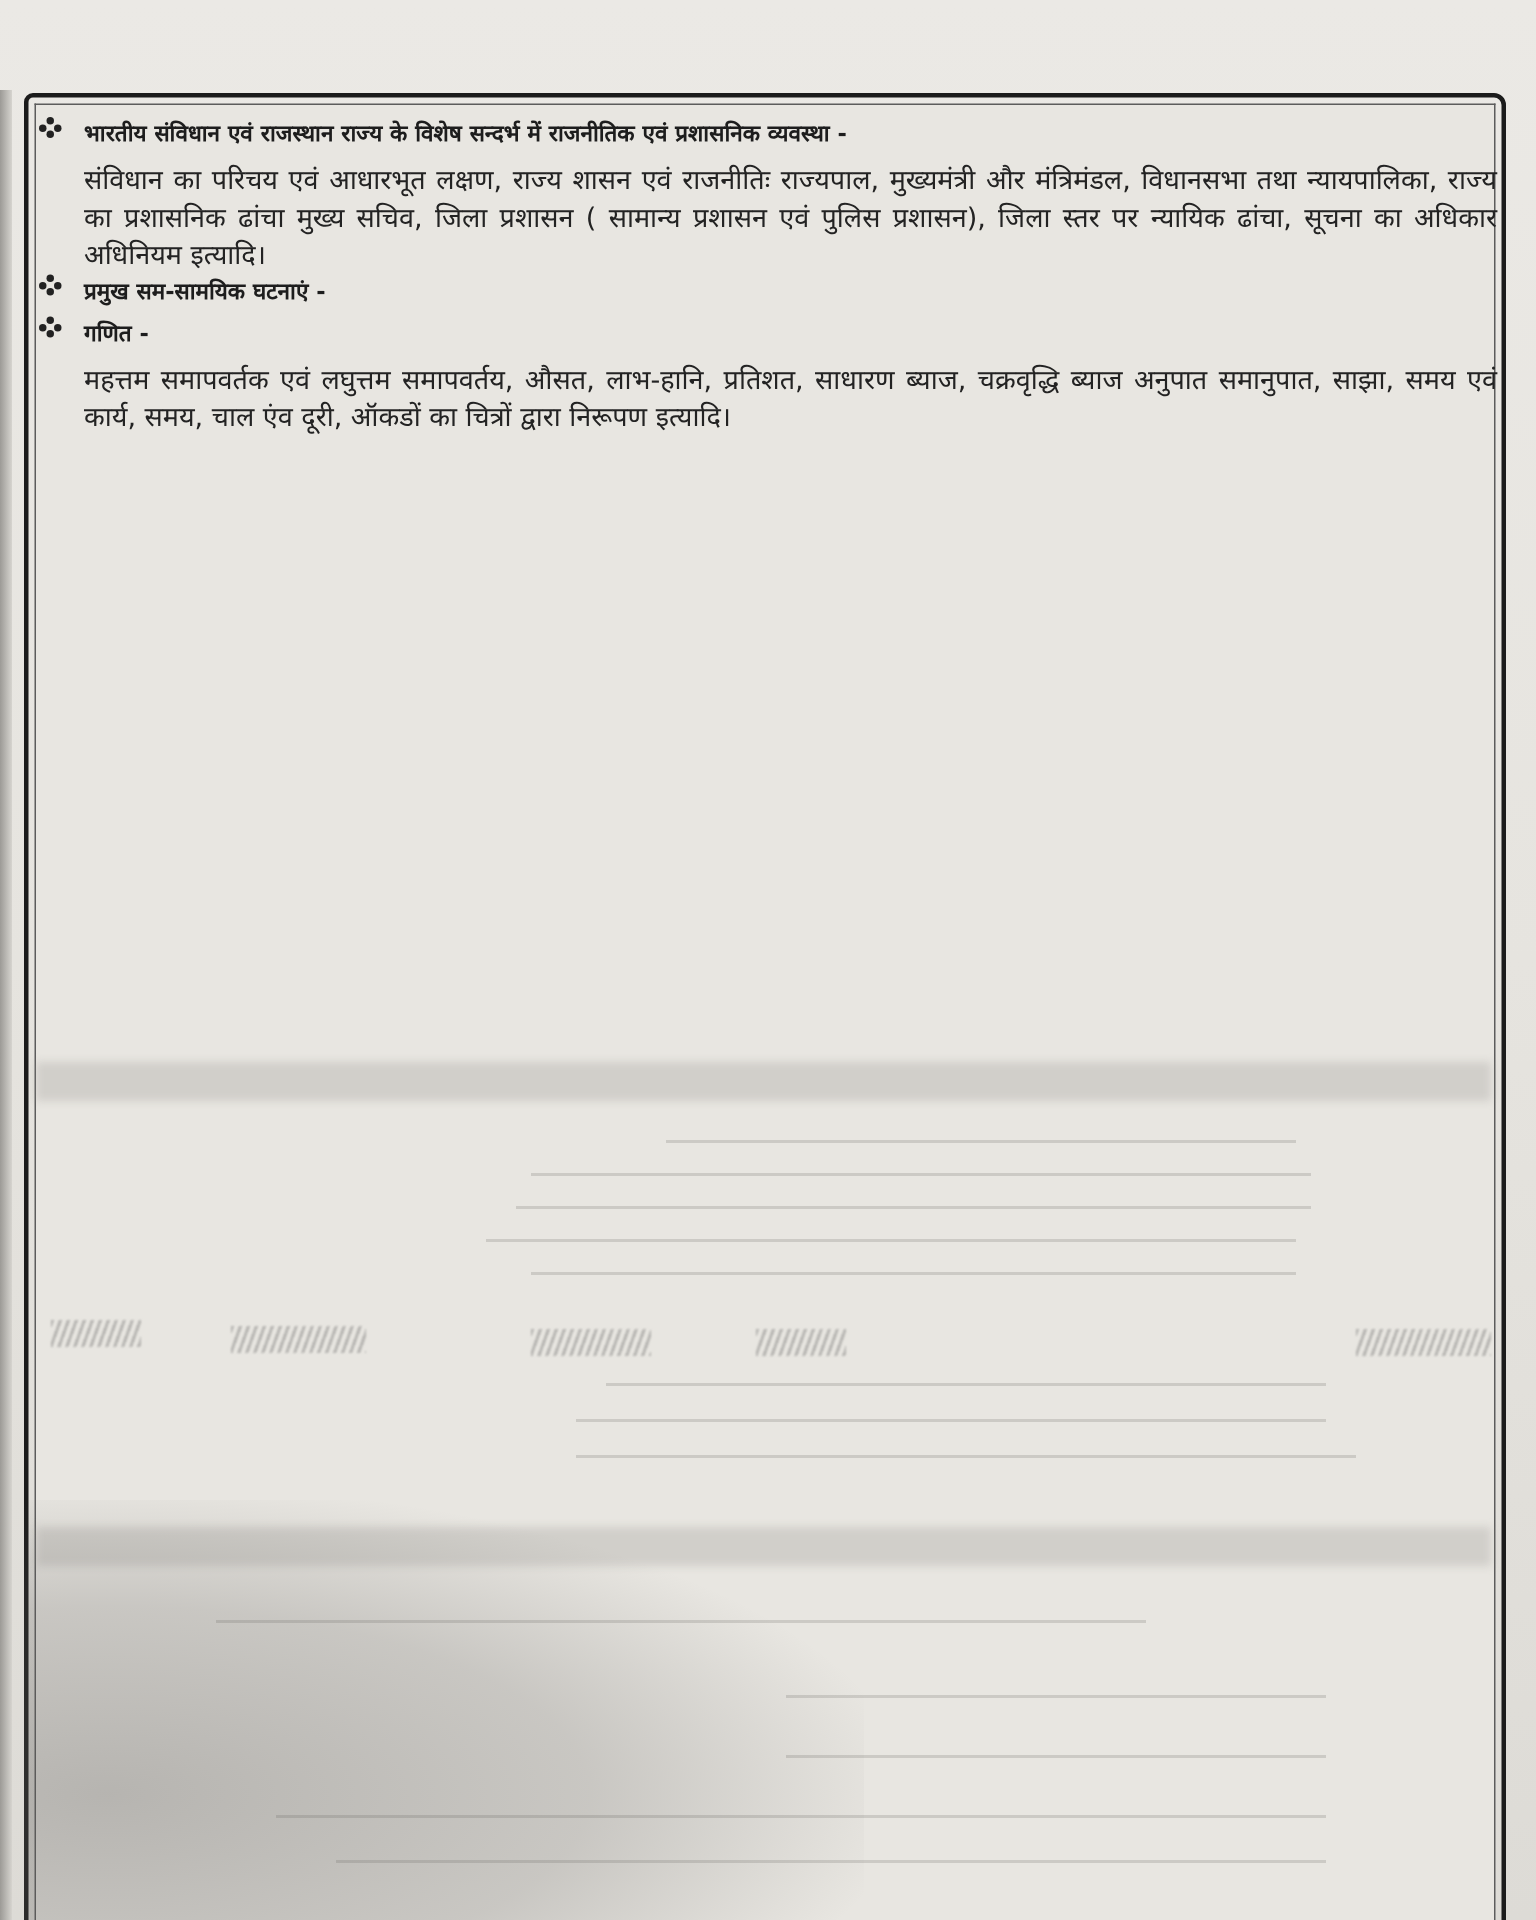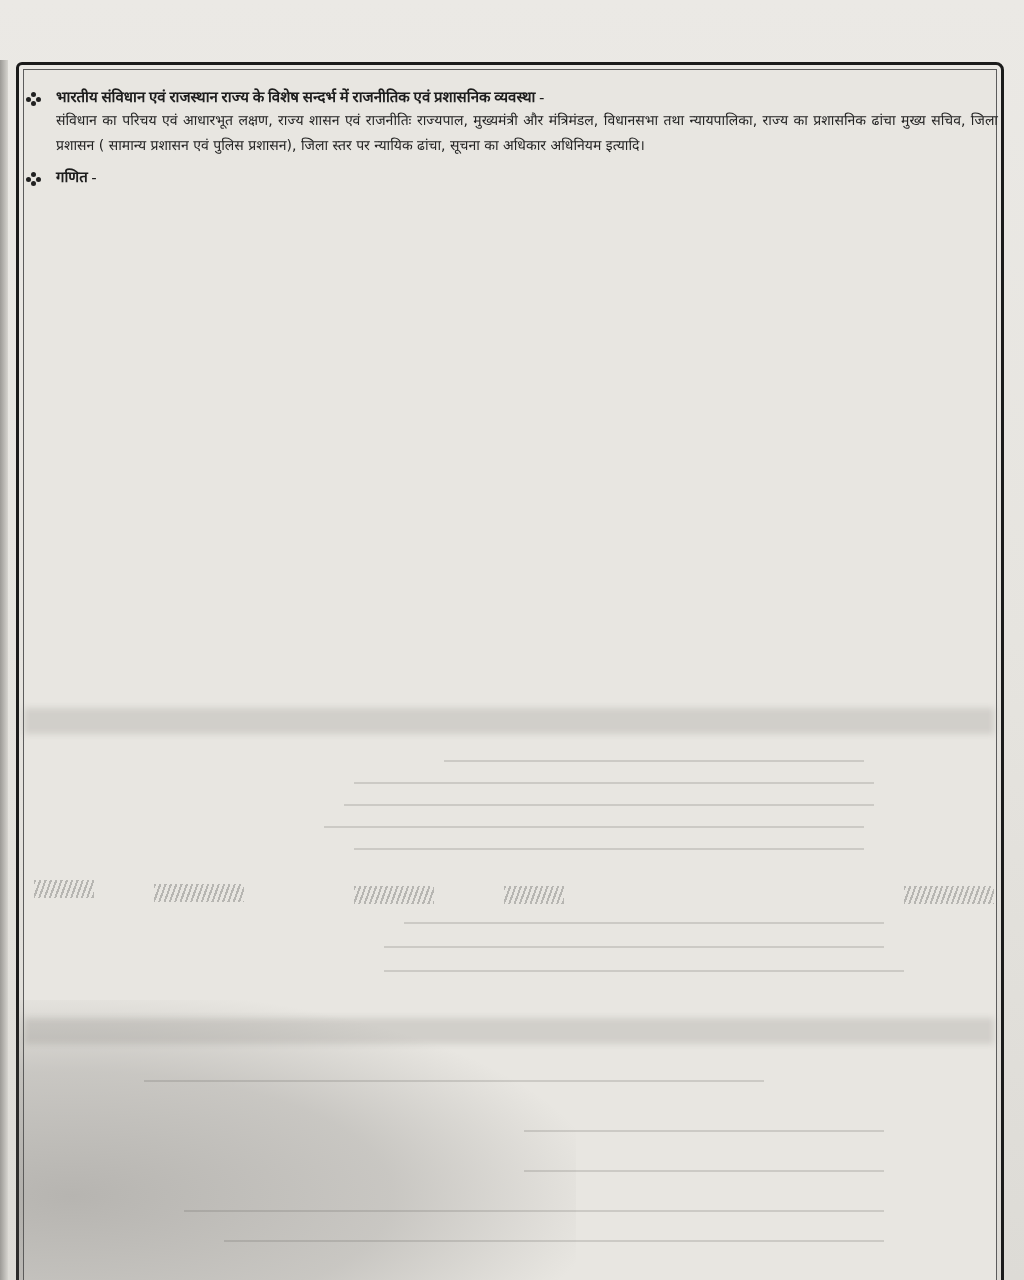--- a/index.html
+++ b/index.html
@@ -44,26 +44,25 @@
     .content {
       position: absolute;
       left: 24px; top: 78px;
       width: 976px;
     }
     .section {
       margin: 0;
     }
     .heading {
       display: flex;
-      align-items: flex-end;
+      align-items: flex-start;
       height: 28px;
       font-weight: bold;
       font-size: 15px;
       color: #1d1d1d;
-      font-family: Liberation Serif, serif;
     }
     .bullet {
       width: 22px;
       margin-left: 2px;
       margin-right: 8px;
       display: inline-block;
       position: relative;
       height: 14px;
     }
     .bullet i {
@@ -72,21 +71,21 @@
       border-radius: 50%;
       background: #222;
     }
     .bullet i.t { left: 5px; top: 0; }
     .bullet i.b { left: 5px; top: 9px; }
     .bullet i.l { left: 0; top: 4.5px; }
     .bullet i.r { left: 10px; top: 4.5px; }
     .body-text {
       margin: 0 0 0 32px;
       width: 942px;
-      font-size: 14px;
+      font-size: 18px;
       line-height: 25px;
       color: #232323;
       text-align: justify;
       padding-top: 2px;
     }
 
     
     .bleed {
       position: absolute;
       left: 24px; top: 700px;
@@ -164,30 +163,40 @@
         </span>
       <span>भारतीय संविधान एवं राजस्थान राज्य के विशेष सन्दर्भ में राजनीतिक एवं प्रशासनिक व्यवस्था -</span>
     </div>
     <p class="body-text">संविधान का परिचय एवं आधारभूत लक्षण, राज्य शासन एवं राजनीतिः राज्यपाल, मुख्यमंत्री और मंत्रिमंडल, विधानसभा तथा न्यायपालिका, राज्य का प्रशासनिक ढांचा मुख्य सचिव, जिला प्रशासन ( सामान्य प्रशासन एवं पुलिस प्रशासन), जिला स्तर पर न्यायिक ढांचा, सूचना का अधिकार अधिनियम इत्यादि।</p>
   </div>
 
   <div class="section">
   </div>
 
   <div class="section">
+    <div class="heading">
+      <span class="bullet">
+          <i class="t"></i>
+          <i class="b"></i>
+          <i class="l"></i>
+          <i class="r"></i>
+        </span>
+      <span>प्रमुख सम-सामयिक घटनाएं -</span>
+    </div>
   </div>
 
   <div class="section">
   </div>
 
   <div class="section">
     <div class="heading">
       <span class="bullet">
           <i class="t"></i>
           <i class="b"></i>
           <i class="l"></i>
           <i class="r"></i>
         </span>
       <span>गणित -</span>
     </div>
+    <p class="body-text">महत्तम समापवर्तक एवं लघुत्तम समापवर्तय, औसत, लाभ-हानि, प्रतिशत, साधारण ब्याज, चक्रवृद्धि ब्याज अनुपात समानुपात, साझा, समय एवं कार्य, समय, चाल एंव दूरी, ऑकडों का चित्रों द्वारा निरूपण इत्यादि।</p>
   </div>
 
 </div>
 
 </body></html>

